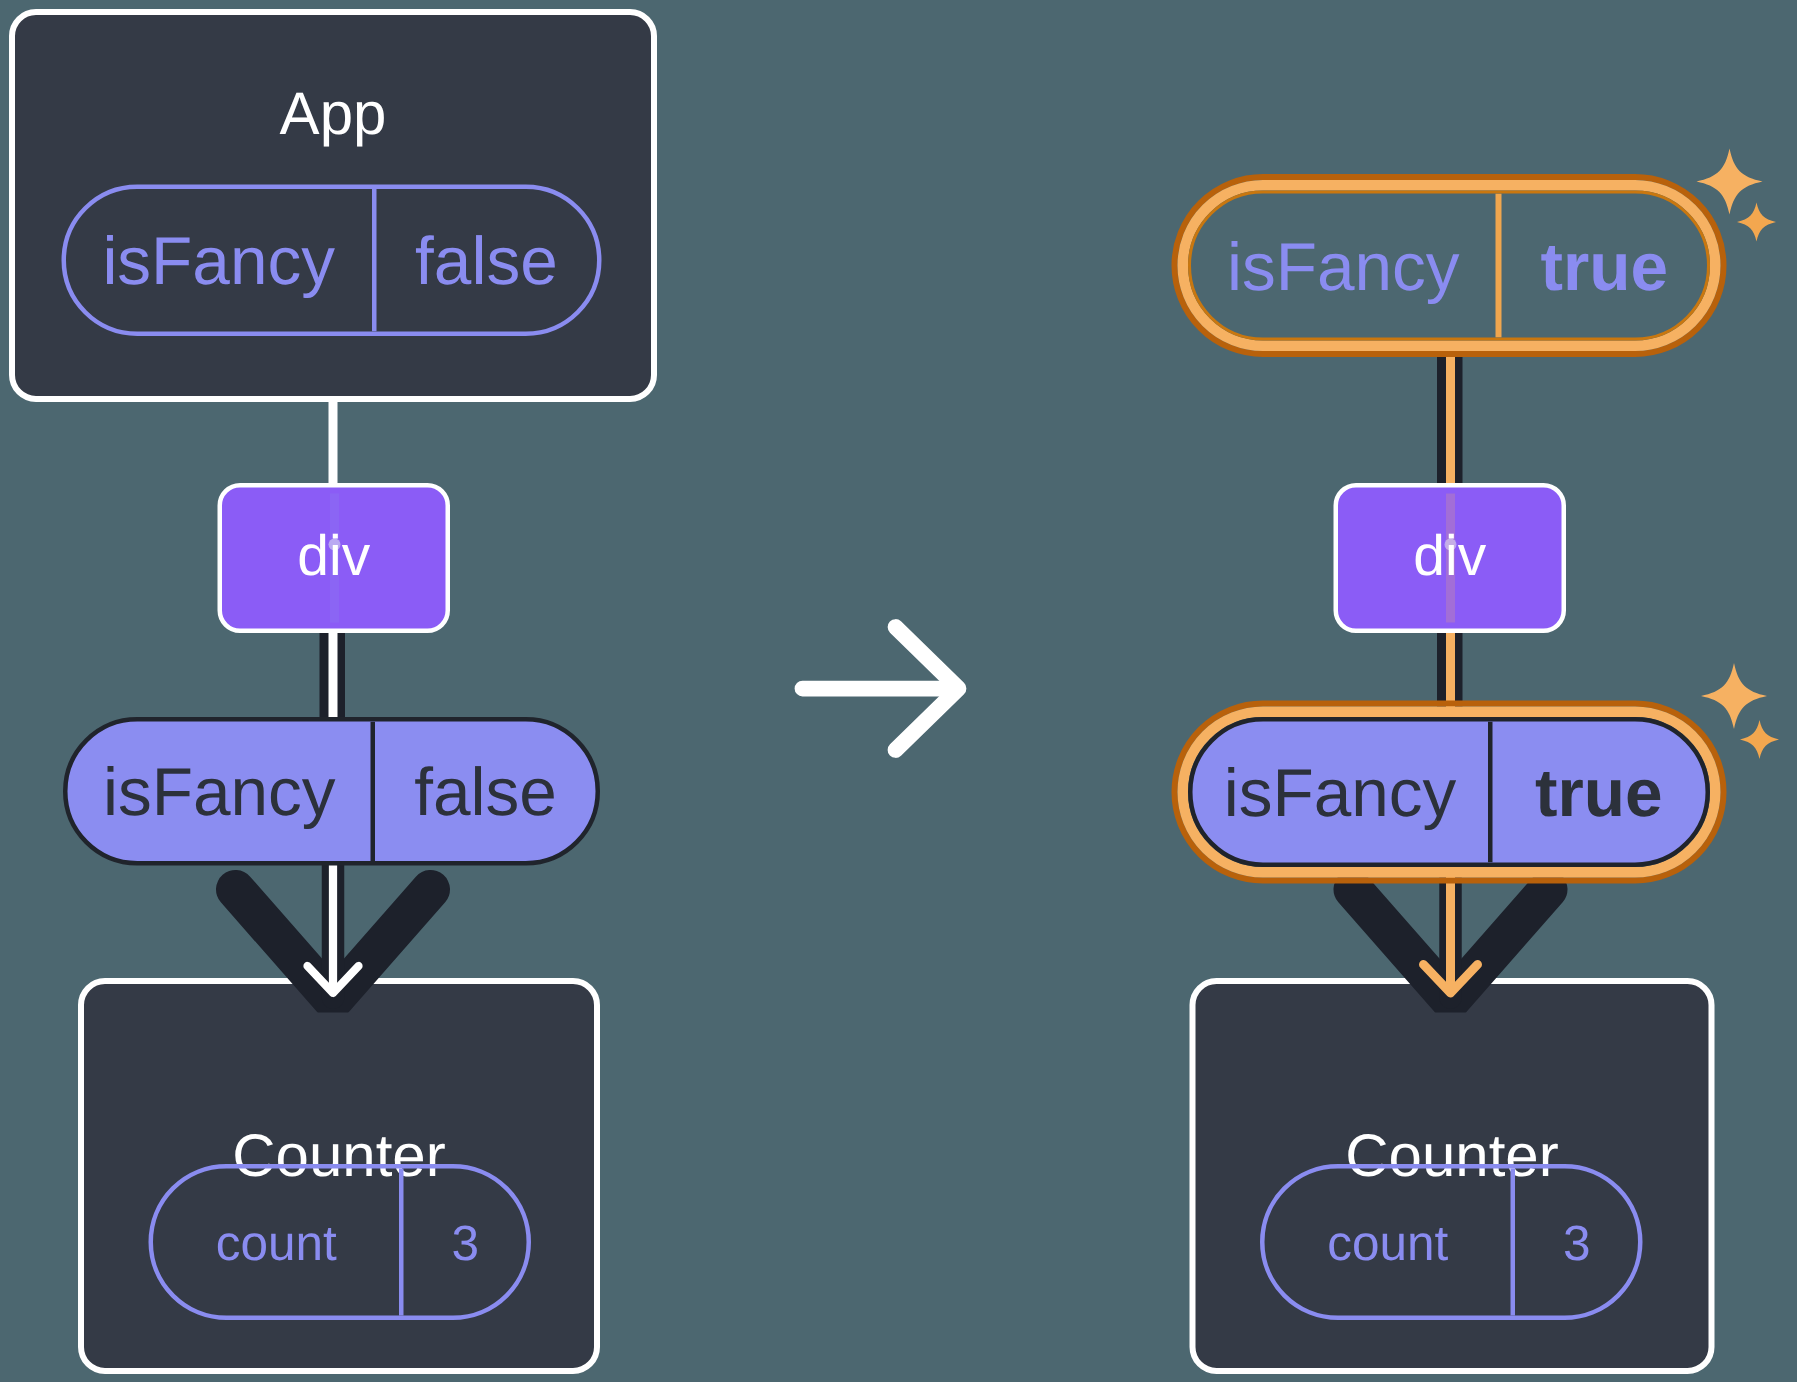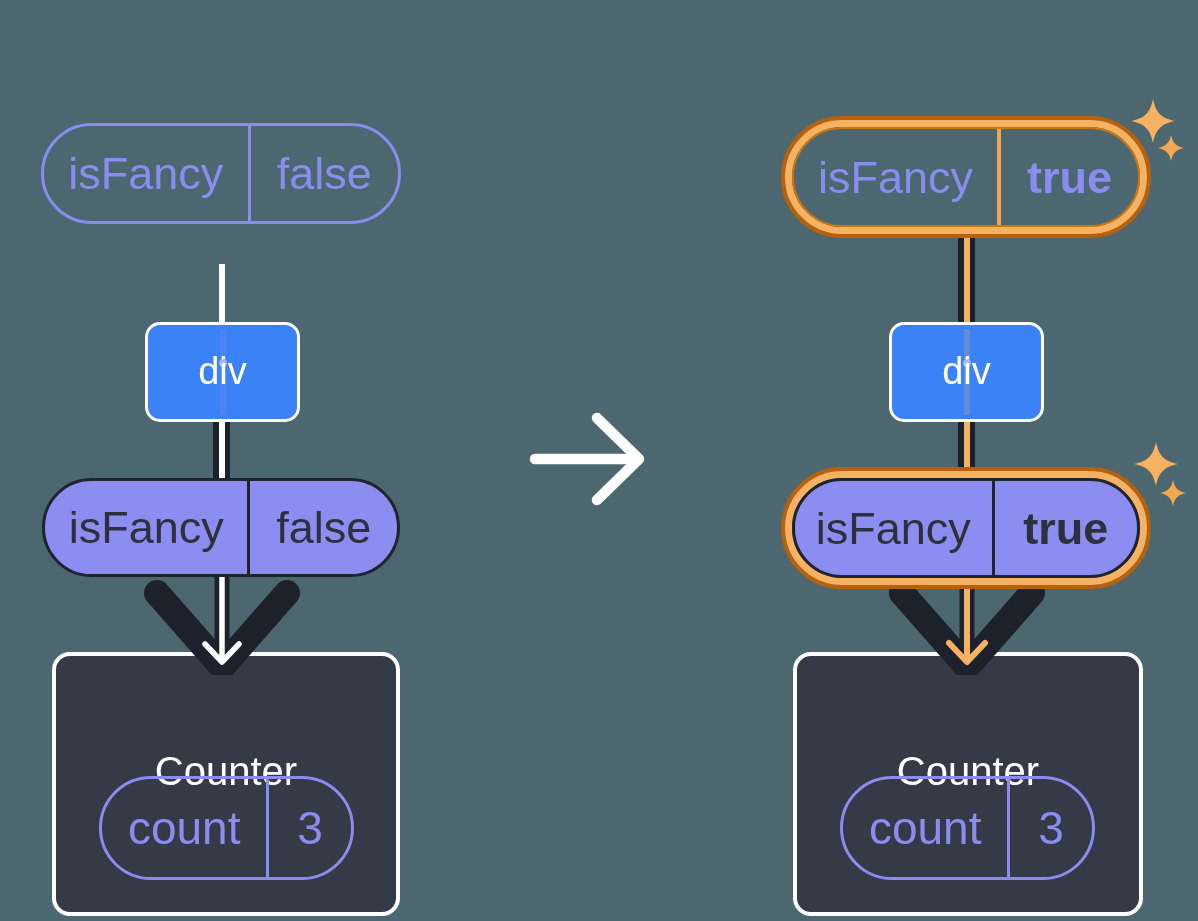--- a/index.html
+++ b/index.html
@@ -17,21 +17,21 @@
   .card-title {
     position: absolute; left: 0; right: 0; text-align: center;
     font-size: 40px; font-weight: 500; color: #ffffff; line-height: 1;
   }
   
   .l-app { left: 6px;   top: 6px; width: 432px; height: 262px; }
   .l-app .card-title, .r-app .card-title { top: 46px; }
 
   
   .dv { position: absolute; top: 322px; width: 155px; height: 100px;
-        background: #3b82f6; border: 3.5px solid #fff; border-radius: 15px; padding-left: 16px; }
+        background: #8b5cf6; border: 3.5px solid #fff; border-radius: 15px; padding-left: 16px; }
   .l-div { left: 145px; }
   .r-div { left: 889px; }
   .dv-label { position: absolute; left: 0; right: 0; top: 50%;
         transform: translateY(-52%); text-align: center;
         font-size: 38px; color: #fff; line-height: 1; }
   .ghost-line { position: absolute; left: 50%; transform: translateX(-50%);
         top: 4px; bottom: 4px; width: 6px; }
   .l-div .ghost-line { background: rgba(140,141,241,0.20); }
   .r-div .ghost-line { background: rgba(248,179,104,0.22); }
   .ghost-dot { position: absolute; left: 50%; transform: translateX(-50%);
@@ -94,31 +94,34 @@
         display: flex; align-items: center; justify-content: center; }
   .r-prop-core .cell-name { flex: 0 0 57.5%; }
   .r-prop-core .cell-value { flex: 1 1 auto; border-left: 3px solid #20242c;
         font-weight: 700; }
 
   
   .count-pill { position: absolute; left: 43px; top: 120px;
         width: 255px; height: 104px; border: 3px solid #8a8cf0;
         border-radius: 60px; display: flex; }
   .count-pill .cell { display: flex; align-items: center; justify-content: center;
-        color: #8a8cf0; font-size: 46px; line-height: 1; }
+        color: #8a8cf0; font-size: 33px; line-height: 1; }
   .count-pill .cell-name { flex: 0 0 66%; }
   .count-pill .cell-value { flex: 1 1 auto; border-left: 3px solid #8a8cf0; }
 
   .svg-abs { position: absolute; }
 </style>
 </head>
 <body>
 
 <div class="stage">
 
+  <div class="card l-app">
+    <div class="card-title">App</div>
+  </div>
 
   <div class="v-core core-white" style="left:219px; top:264px; height:62px;"></div>
   <div class="v-dark" style="left:213px; top:418px; height:64px;"></div>
   <div class="v-core core-white" style="left:219px; top:418px; height:64px;"></div>
 
   <div class="v-dark" style="left:958px; top:230px; height:96px;"></div>
   <div class="v-core core-orange" style="left:964px; top:230px; height:96px;"></div>
   <div class="v-dark" style="left:958px; top:418px; height:64px;"></div>
   <div class="v-core core-orange" style="left:964px; top:418px; height:64px;"></div>
 

